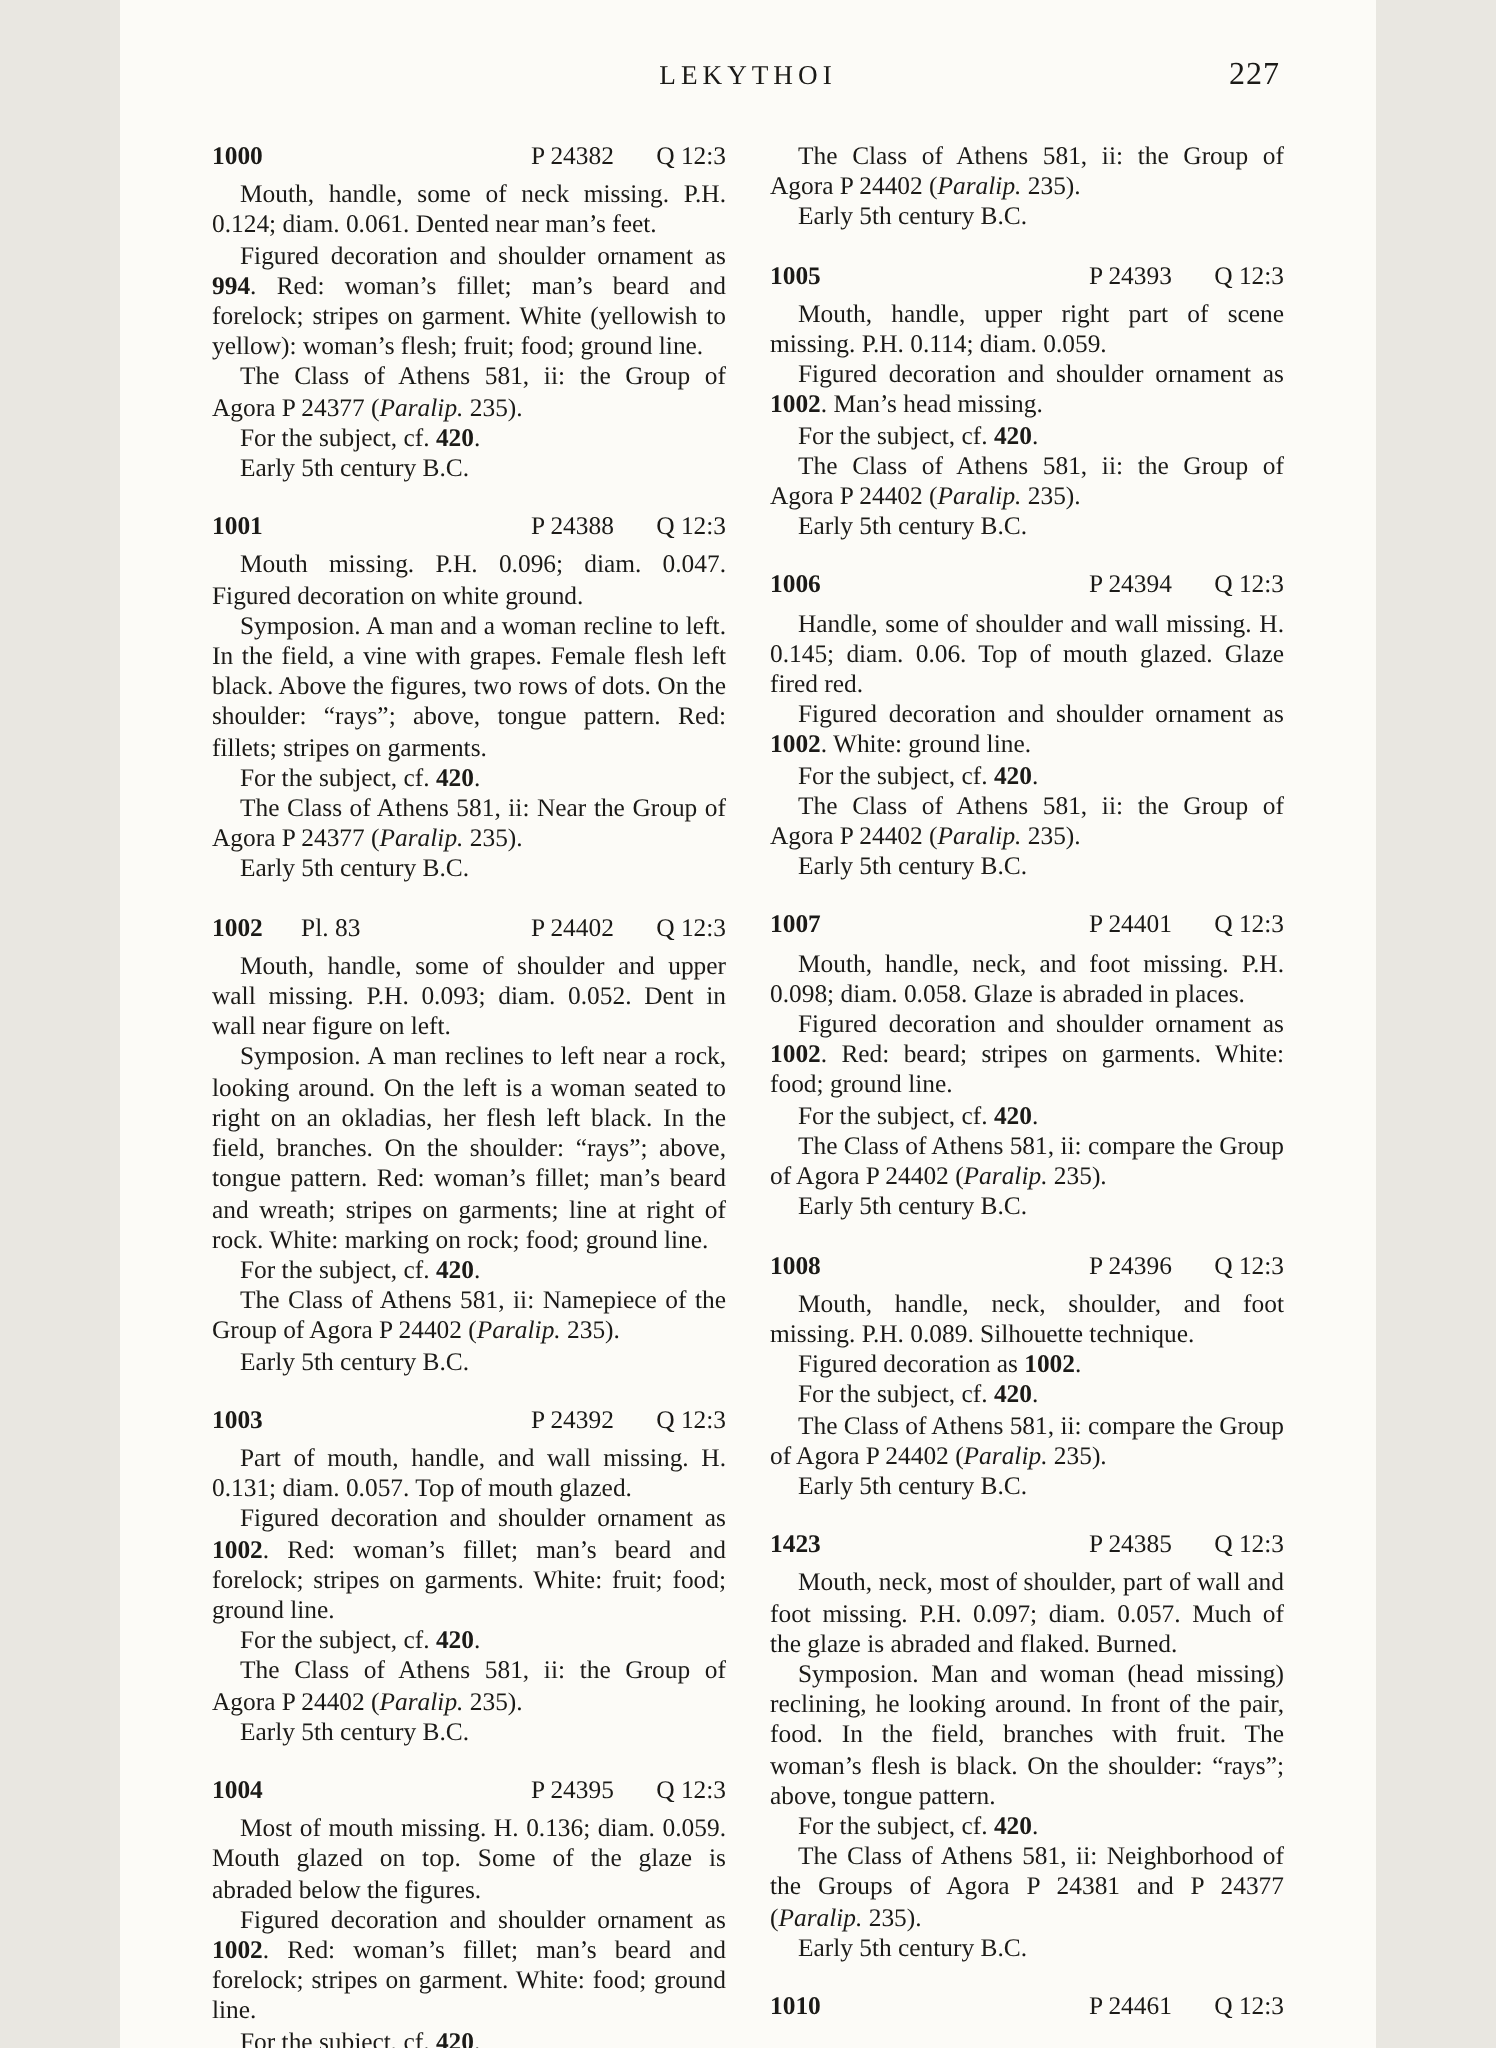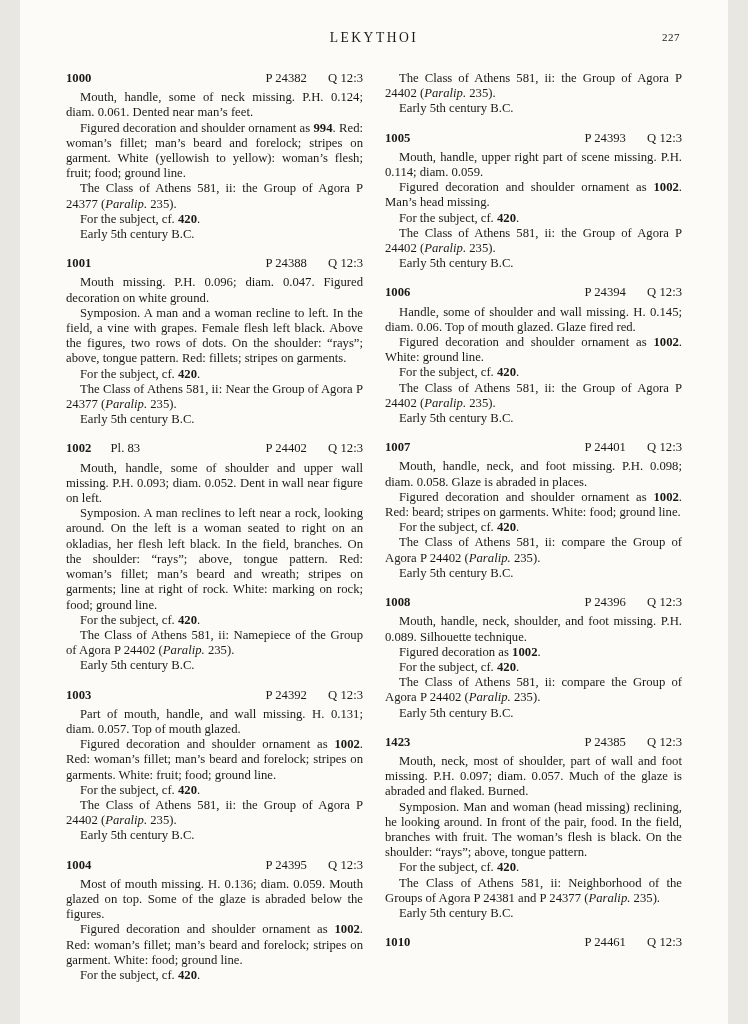--- a/index.html
+++ b/index.html
@@ -1,19 +1,19 @@
 <!DOCTYPE html>
 <html lang="en"><head>
 <meta charset="utf-8">
 <style>
   * { margin: 0; padding: 0; box-sizing: border-box; }
   html, body { background: #e9e7e1; }
   .page {
     position: relative;
-    width: 708px;
+    width: 628px;
     height: 1024px;
     margin: 0 auto;
     background: #fcfbf7;
     color: #1b1a17;
     font-family: "Liberation Serif", "DejaVu Serif", serif;
     font-size: 12.7px;
     line-height: 15.2px;
     padding: 30px 46px 0 46px;
     overflow: hidden;
   }
@@ -24,21 +24,21 @@
     margin-bottom: 24px;
   }
   .page-title {
     font-size: 13.6px;
     letter-spacing: 2.5px;
   }
   .page-num {
     position: absolute;
     right: 2px;
     top: 0;
-    font-size: 11px;
+    font-size: 16px;
     letter-spacing: 0.5px;
   }
   .columns { display: flex; gap: 22px; }
   .col { flex: 1 1 0; min-width: 0; text-align: justify; }
   .col > :first-child { margin-top: 0; }
   .entry { margin-top: 14px; }
   .entry-head {
     display: flex;
     justify-content: space-between;
     align-items: baseline;

